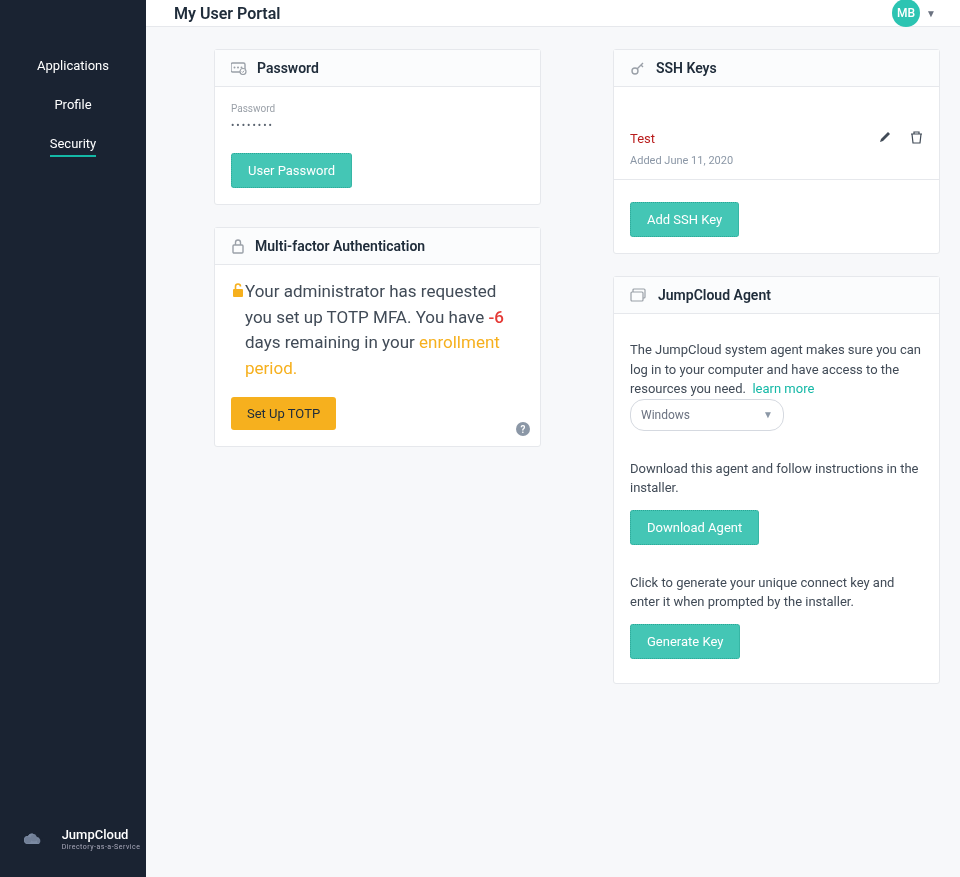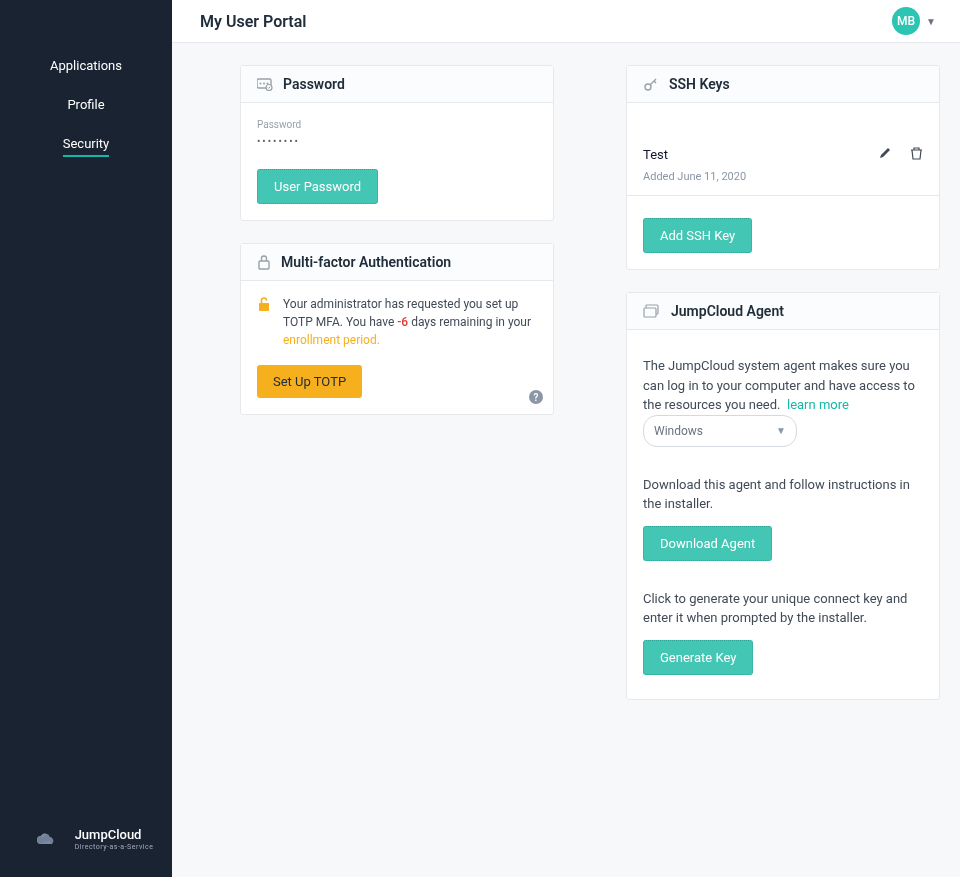--- a/index.html
+++ b/index.html
@@ -7,21 +7,21 @@
     font-family: -apple-system, BlinkMacSystemFont, "Segoe UI", Roboto, Helvetica, Arial, sans-serif;
     background: #fff;
     width: 960px;
     height: 877px;
     overflow: hidden;
     display: flex;
     color: #202d3b;
   }
   
   .sidebar {
-    width: 172px;
+    width: 146px;
     background: #1a2332;
     height: 877px;
     position: relative;
     flex-shrink: 0;
   }
   .nav { padding-top: 46px; }
   .nav-item {
     color: #fff;
     font-size: 13px;
     text-align: center;
@@ -40,21 +40,21 @@
     justify-content: center;
     align-items: center;
     gap: 14px;
   }
   .brand-icon svg { display: block; }
   .brand-text { color: #fff; font-size: 13px; font-weight: 500; line-height: 1; }
   .brand-sub { color: #aab; font-size: 7px; letter-spacing: 0.5px; margin-top: 2px; }
   
   .main { flex: 1; display: flex; flex-direction: column; background: #f7f8fa; }
   .topbar {
-    height: 43px;
+    height: 27px;
     background: #fff;
     display: flex;
     align-items: center;
     justify-content: space-between;
     padding: 0 24px 0 28px;
     border-bottom: 1px solid #e6e8ec;
   }
   .title { font-size: 16px; font-weight: 600; color: #202d3b; }
   .user-menu { display: flex; align-items: center; gap: 6px; cursor: pointer; }
   .avatar {
@@ -94,40 +94,40 @@
     cursor: pointer;
     border: none;
     font-family: inherit;
   }
   .btn-teal { background: #44c6b5; color: #fff; border: 1px dotted #2aa595; }
   .btn-amber { background: #f6b01e; color: #202d3b; }
   .pw-btn-wrap { margin-top: 22px; }
   
   .mfa-body { position: relative; }
   .alert {
-    display: flex; gap: 12px; font-size: 12px; color: #414b57;
+    display: flex; font-size: 17px; color: #414b57;
     line-height: 1.5; margin-bottom: 16px;
   }
   .alert .lock { color: #f6b01e; flex-shrink: 0; margin-top: 1px; }
   .alert .danger { color: #e53935; font-weight: 500; }
   .alert .link { color: #f6b01e; }
   .help-icon {
     position: absolute; right: 10px; bottom: 10px;
     width: 14px; height: 14px; border-radius: 50%;
     background: #8b97a6; color: #fff;
     display: flex; align-items: center; justify-content: center;
     font-size: 10px; font-weight: 600; cursor: pointer;
   }
   
   .ssh-body { padding: 0 0 16px; }
   .ssh-row {
     display: flex; align-items: center; justify-content: space-between;
     padding: 42px 16px 0;
   }
-  .ssh-name { font-size: 13px; color: #0f172a; }
+  .ssh-name { font-size: 13px; color: #b91c1c; }
   .ssh-actions { display: flex; gap: 18px; }
   .ssh-actions .icon { color: #5b6470; cursor: pointer; }
   .ssh-date { font-size: 11px; color: #8b97a6; padding: 6px 16px 0; }
   .ssh-divider { border: none; border-top: 1px solid #e6e8ec; margin-top: 12px; }
   .ssh-btn-wrap { padding: 22px 16px 0; }
   
   .agent-body { padding: 26px 16px 24px; font-size: 13px; color: #414b57; line-height: 1.5; }
   .agent-desc a { color: #14b8a6; text-decoration: none; }
   .agent-label { font-weight: 600; margin-top: 12px; margin-bottom: 8px; color: #202d3b; font-size: 13px; }
   .select {

